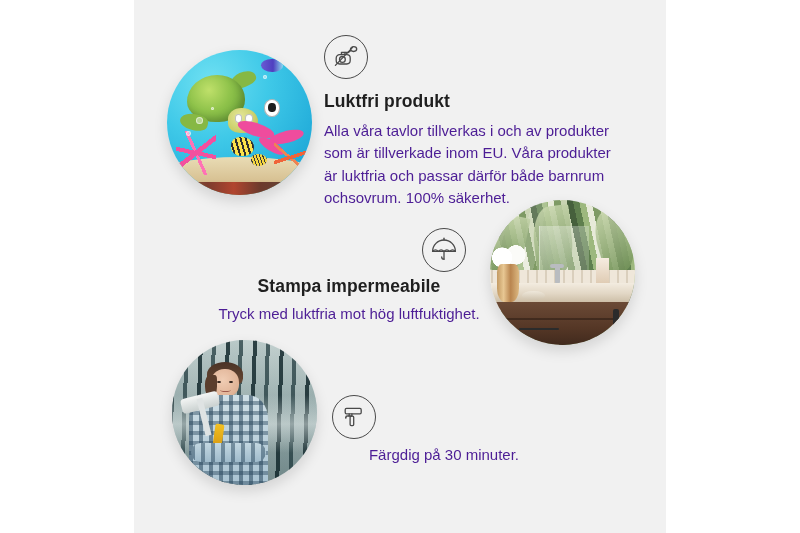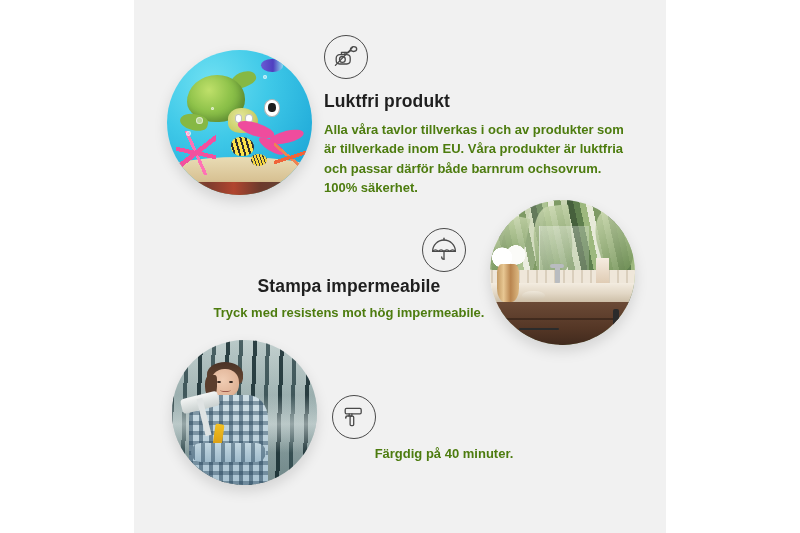--- a/index.html
+++ b/index.html
@@ -285,24 +285,23 @@
   .icon-badge svg { display: block; }
 
   .feat-title {
     font-size: 17.5px;
     font-weight: bold;
     color: #1f1f1f;
     letter-spacing: .1px;
     line-height: 1.25;
   }
   .feat-body {
-    font-size: 13px;
-    color: #4d7c0f;
+    font-size: 15px;
+    color: #4c1d95;
     line-height: 1.5;
-    font-weight: bold;
   }
 
   
   #feature-odorless { left: 190px; top: 35px; width: 300px; }
   #feature-odorless .feat-title { margin-top: 12px; }
   #feature-odorless .feat-body { margin-top: 7px; }
 
   
   #feature-waterproof { left: 50px; top: 228px; width: 330px; text-align: center; }
   #feature-waterproof .icon-badge { margin: 0 0 0 auto; margin-right: 48px; }
@@ -403,31 +402,31 @@
       <div class="icon-badge">
         <svg width="30" height="30" viewBox="0 0 30 30" fill="none" stroke="#4a4a4a" stroke-width="1.3" stroke-linecap="round" stroke-linejoin="round">
           <path d="M3.6 16.4 a11.4 11.4 0 0 1 22.8 0 z"></path>
           <path d="M3.6 16.4 q2.85 -3.2 5.7 0 q2.85 -3.2 5.7 0 q2.85 -3.2 5.7 0 q2.85 -3.2 5.7 0"></path>
           <line x1="15" y1="16.4" x2="15" y2="24.2"></line>
           <path d="M15 24.2 a2.3 2.3 0 0 1 -2.3 -2.3"></path>
           <line x1="15" y1="5" x2="15" y2="3.2"></line>
         </svg>
       </div>
       <div class="feat-title">Stampa impermeabile</div>
-      <div class="feat-body">Tryck med resistens mot hög impermeabile.</div>
+      <div class="feat-body">Tryck med luktfria mot hög luftfuktighet.</div>
     </div>
 
     <div class="feature" id="feature-easy">
       <div class="icon-badge">
         <svg width="30" height="30" viewBox="0 0 30 30" fill="none" stroke="#4a4a4a" stroke-width="1.3" stroke-linecap="round" stroke-linejoin="round">
           <rect x="6.2" y="6.4" width="16" height="5.4" rx="1.3"></rect>
           <path d="M10.2 11.8 v2.2 h-2 a1.4 1.4 0 0 0 -1.4 1.4 v0.8"></path>
           <line x1="6.8" y1="15.4" x2="6.8" y2="15.4"></line>
           <path d="M10.2 14 h2.2"></path>
           <rect x="11.1" y="14.1" width="3.6" height="9.6" rx="1.1"></rect>
           <line x1="12.9" y1="11.8" x2="12.9" y2="14.1"></line>
         </svg>
       </div>
-      <div class="feat-body">Färgdig på 40 minuter.</div>
+      <div class="feat-body">Färgdig på 30 minuter.</div>
     </div>
 
   </div>
 </div>
 
 </body></html>

